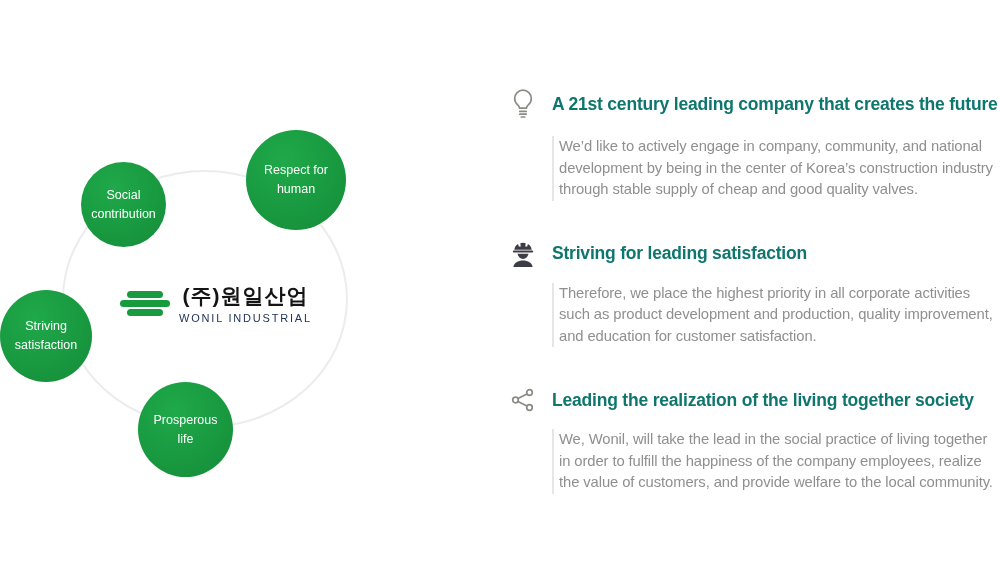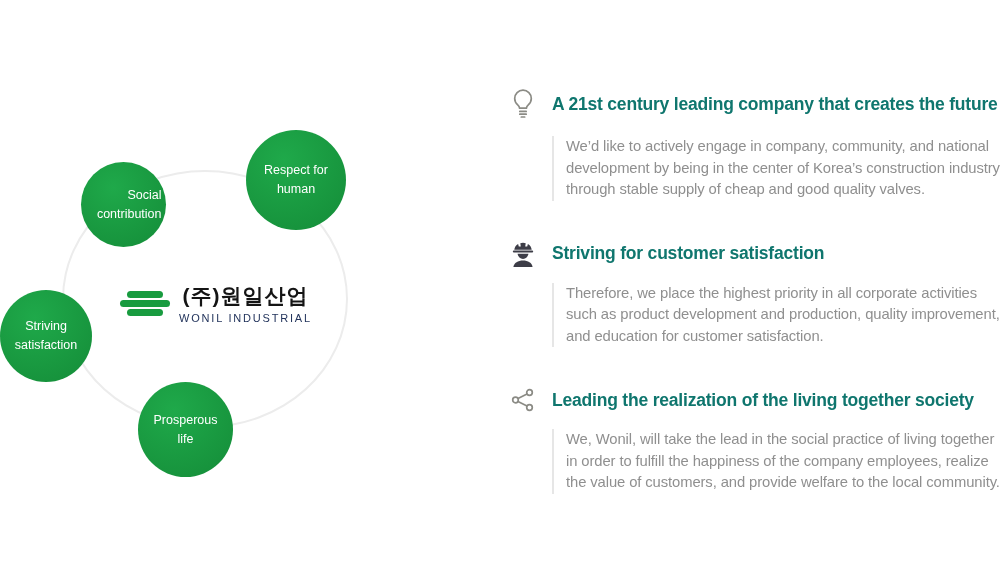--- a/index.html
+++ b/index.html
@@ -37,21 +37,21 @@
   .c-social     { left: 81px;  top: 162px; width: 85px;  height: 85px; }
   .c-respect    { left: 246px; top: 130px; width: 100px; height: 100px; }
   .c-respect span { width: 66px; }
   .c-customer   { left: 0px;   top: 290px; width: 92px;  height: 92px; }
   .c-customer span { width: 76px; }
   .c-prosperous { left: 138px; top: 382px; width: 95px;  height: 95px; }
   .c-prosperous span { width: 78px; }
   .c-leading    { left: 321px; top: 272px; width: 146px; height: 146px;
                   font-size: 13px; font-weight: bold; }
   .c-leading span { width: 132px; }
-  .c-social span { width: 76px; text-align: right; }
+  .c-social span { width: 76px; }
 
   .logo {
     position: absolute; left: 120px; top: 282px;
     display: flex; align-items: center; gap: 9px;
   }
   .logo-mark { display: flex; flex-direction: column; gap: 2px; align-items: center; }
   .logo-mark i { display: block; background: #189b3f; border-radius: 5px; height: 7px; }
   .logo-mark i:nth-child(1) { width: 36px; }
   .logo-mark i:nth-child(2) { width: 50px; }
   .logo-mark i:nth-child(3) { width: 36px; }
@@ -61,21 +61,21 @@
 
   
   .content { position: absolute; left: 508px; top: 88px; width: 492px; }
   .section { margin-bottom: 40px; }
   .sec-head { display: flex; align-items: center; gap: 14px; margin-bottom: 16px; }
   .sec-icon { width: 30px; min-width: 30px; display: flex; justify-content: center; align-items: center; }
   .sec-title { margin: 0; font-size: 17.5px; font-weight: bold; color: #0f766e; letter-spacing: -0.2px; }
   .sec-body { margin-left: 44px; width: 448px; }
   .sec-body p {
     margin: 0 0 14px 0;
-    padding-left: 12px;
+    padding-left: 5px;
     border-left: 2px solid #e6e6e6;
     font-size: 14.8px;
     color: #8f8f8f;
     line-height: 21.5px;
     letter-spacing: -0.1px;
   }
   .sec-body p:last-child { margin-bottom: 0; }
 </style>
 </head>
 <body>
@@ -131,21 +131,21 @@
   <div class="section">
     <div class="sec-head">
       <span class="sec-icon">
         <svg width="26" height="26" viewBox="0 0 26 26">
           <path fill="#3d3d47" d="M13 1.8c-1 0-1.9.2-2.7.5l.5 3.2h-2l-.7-2.4C6 4.2 4.6 6.4 4.3 8.8h17.4c-.3-2.4-1.7-4.6-3.8-5.7l-.7 2.4h-2l.5-3.2c-.8-.3-1.7-.5-2.7-.5z"></path>
           <rect x="2.8" y="9.4" width="20.4" height="2.2" rx="1.1" fill="#3d3d47"></rect>
           <path fill="#3d3d47" d="M7.6 12.8c.4 2.9 2.6 5.1 5.4 5.1s5-2.2 5.4-5.1z"></path>
           <path fill="#3d3d47" d="M3.4 26c.6-4.2 4.6-6.5 9.6-6.5s9 2.3 9.6 6.5z"></path>
         </svg>
       </span>
-      <h2 class="sec-title">Striving for customer satisfaction</h2>
+      <h2 class="sec-title">Striving for leading satisfaction</h2>
     </div>
     <div class="sec-body">
       <p>Therefore, we place the highest priority in all corporate activities such as product development and production, quality improvement, and education for customer satisfaction.</p>
     </div>
   </div>
 
   <div class="section">
     <div class="sec-head">
       <span class="sec-icon">
         <svg width="26" height="26" viewBox="0 0 26 26" fill="none" stroke="#8b8b85" stroke-width="1.7">

